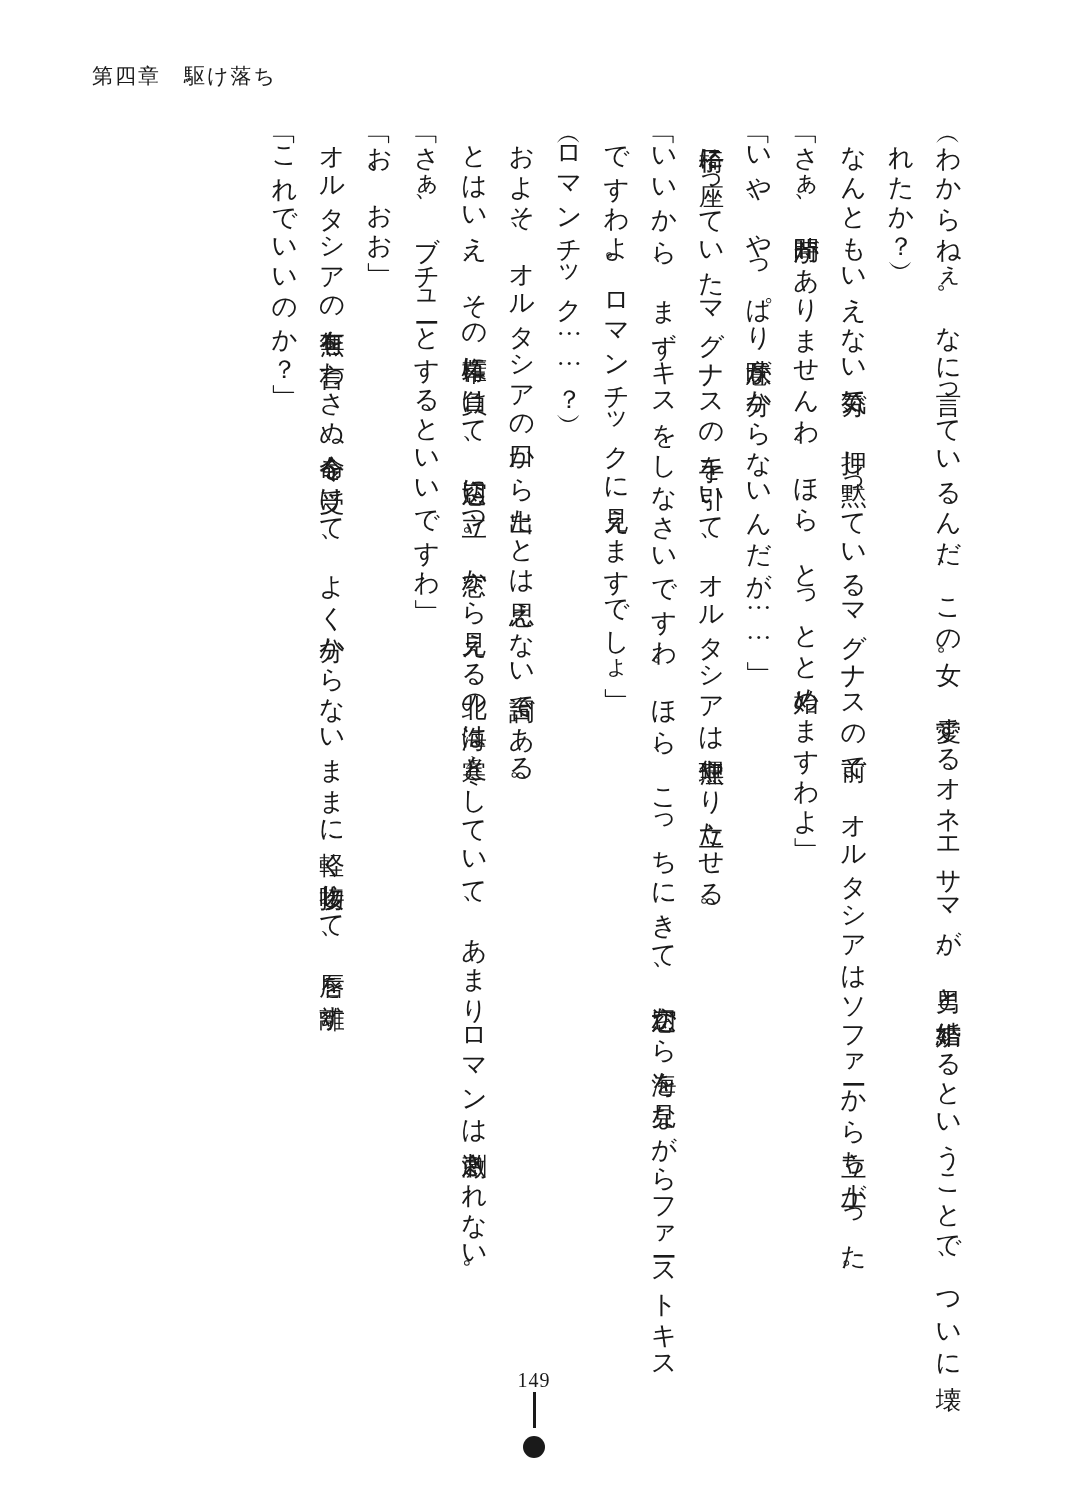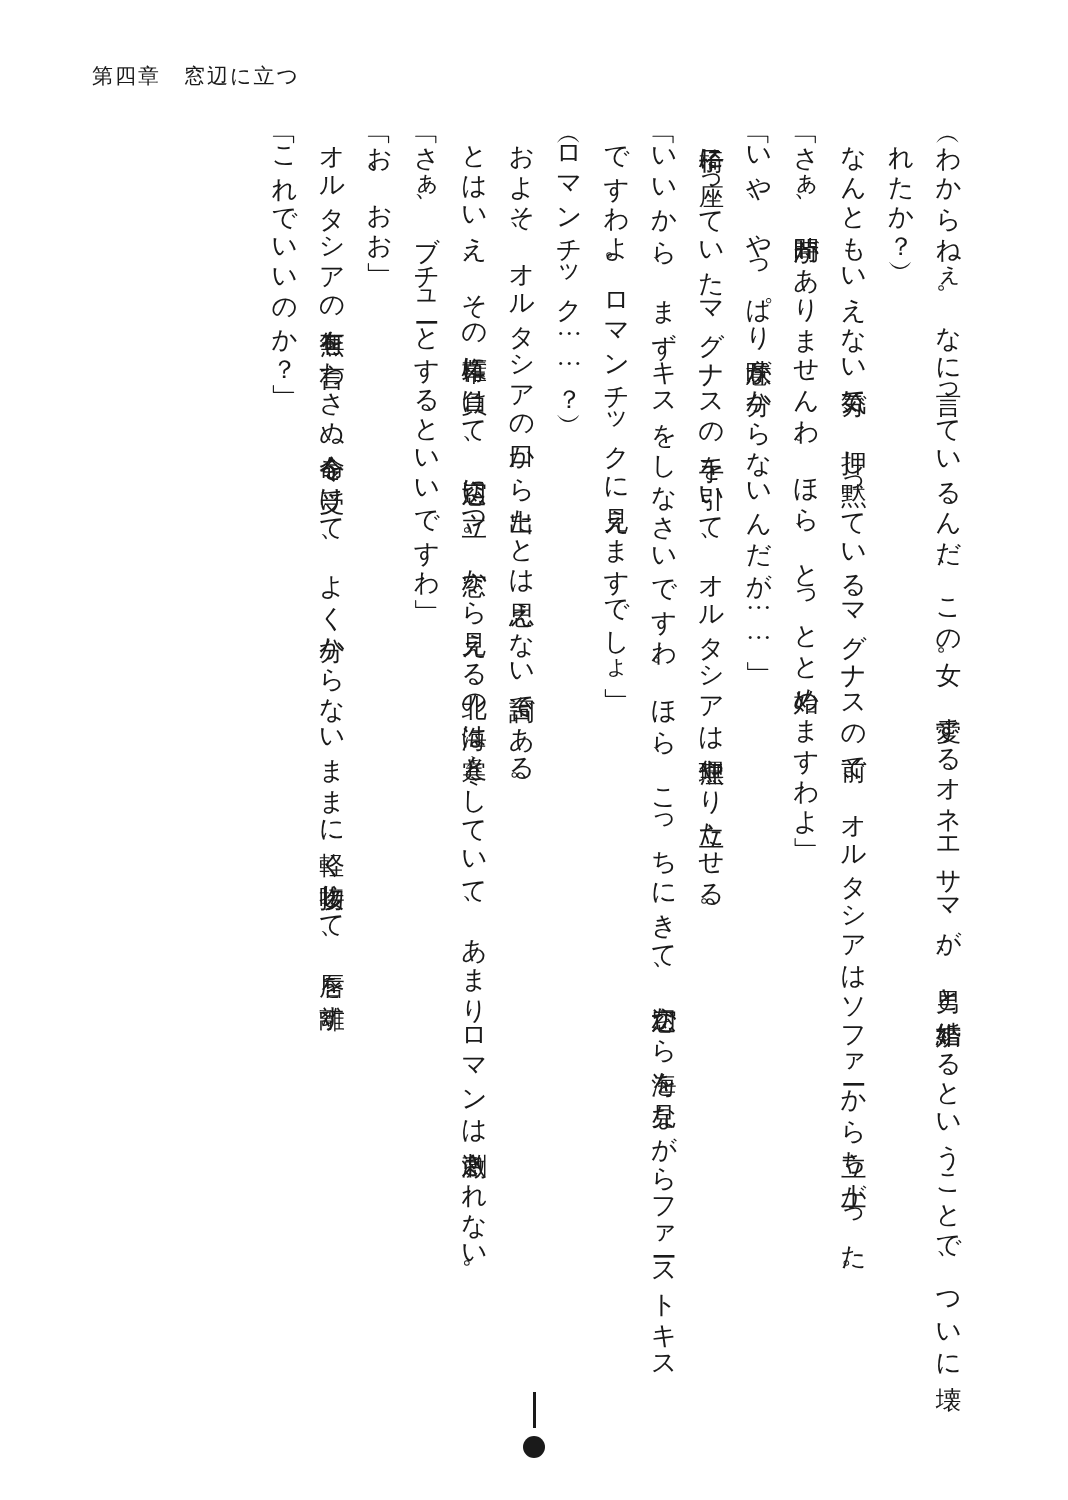--- a/index.html
+++ b/index.html
@@ -74,36 +74,37 @@
     width: 3px;
     height: 36px;
     background: #1a1a1a;
   }
 </style>
 </head>
 <body>
 
 <div class="page">
 
-  <div class="running-head">第四章　窓辺に立つ</div>
+  <div class="running-head">第四章　駆け落ち</div>
 
   <div class="body-text">
     <p>（わからねぇ。なに言っているんだ、この女。　愛するオネエサマが、男と結婚するということで、ついに壊れたか？）</p>
     <p>なんともいえない気分で、押し黙っているマグナスの前で、オルタシアはソファーから立ち上がった。</p>
     <p>「さぁ、時間がありませんわ。ほら、とっとと始めますわよ」</p>
     <p>「いや、やっぱり意味が分からないんだが……」</p>
     <p>椅子に座っていたマグナスの手を引いて、オルタシアは無理やり立たせる。</p>
     <p>「いいから、まずキスをしなさいですわ。ほら、こっちにきて、窓辺から海を見ながらファーストキスですわよ。ロマンチックに見えますでしょ」</p>
     <p>（ロマンチック……？）</p>
     <p>およそ、オルタシアの口から出たとは思えない台詞である。</p>
     <p>とはいえ、その権幕に負けて、窓辺に立つ。窓から見える北の海は寒々としていて、あまりロマンは刺激されない。</p>
     <p>「さぁ、ブチューとするといいですわ」</p>
     <p>「お、おお」</p>
     <p>オルタシアの有無を言わさぬ命令を受けて、よく分からないままに軽く接吻して、唇を離す。</p>
     <p>「これでいいのか？」</p>
   </div>
 
   <div class="folio">
+    <div class="folio-num">149</div>
     <div class="folio-tail"></div>
     <div class="folio-mark"></div>
   </div>
 
 </div>
 
 </body></html>

